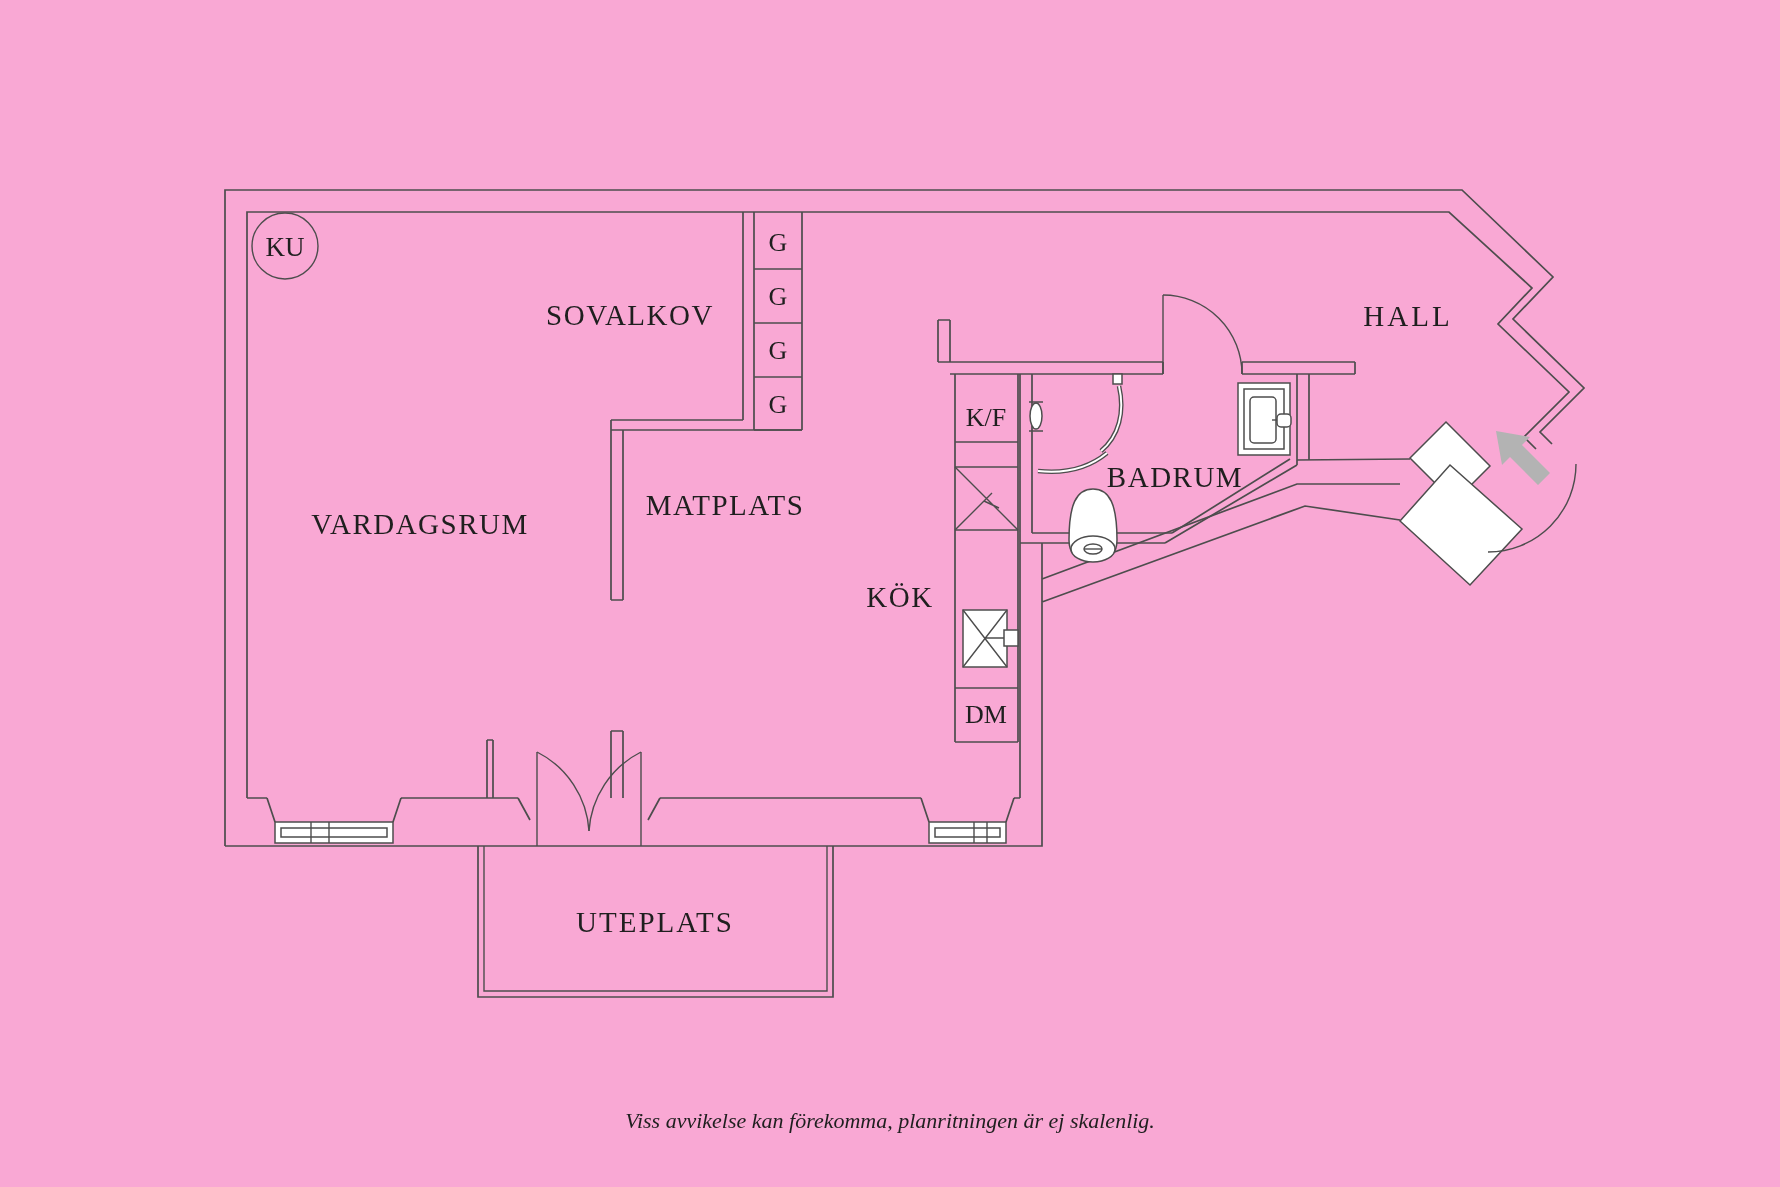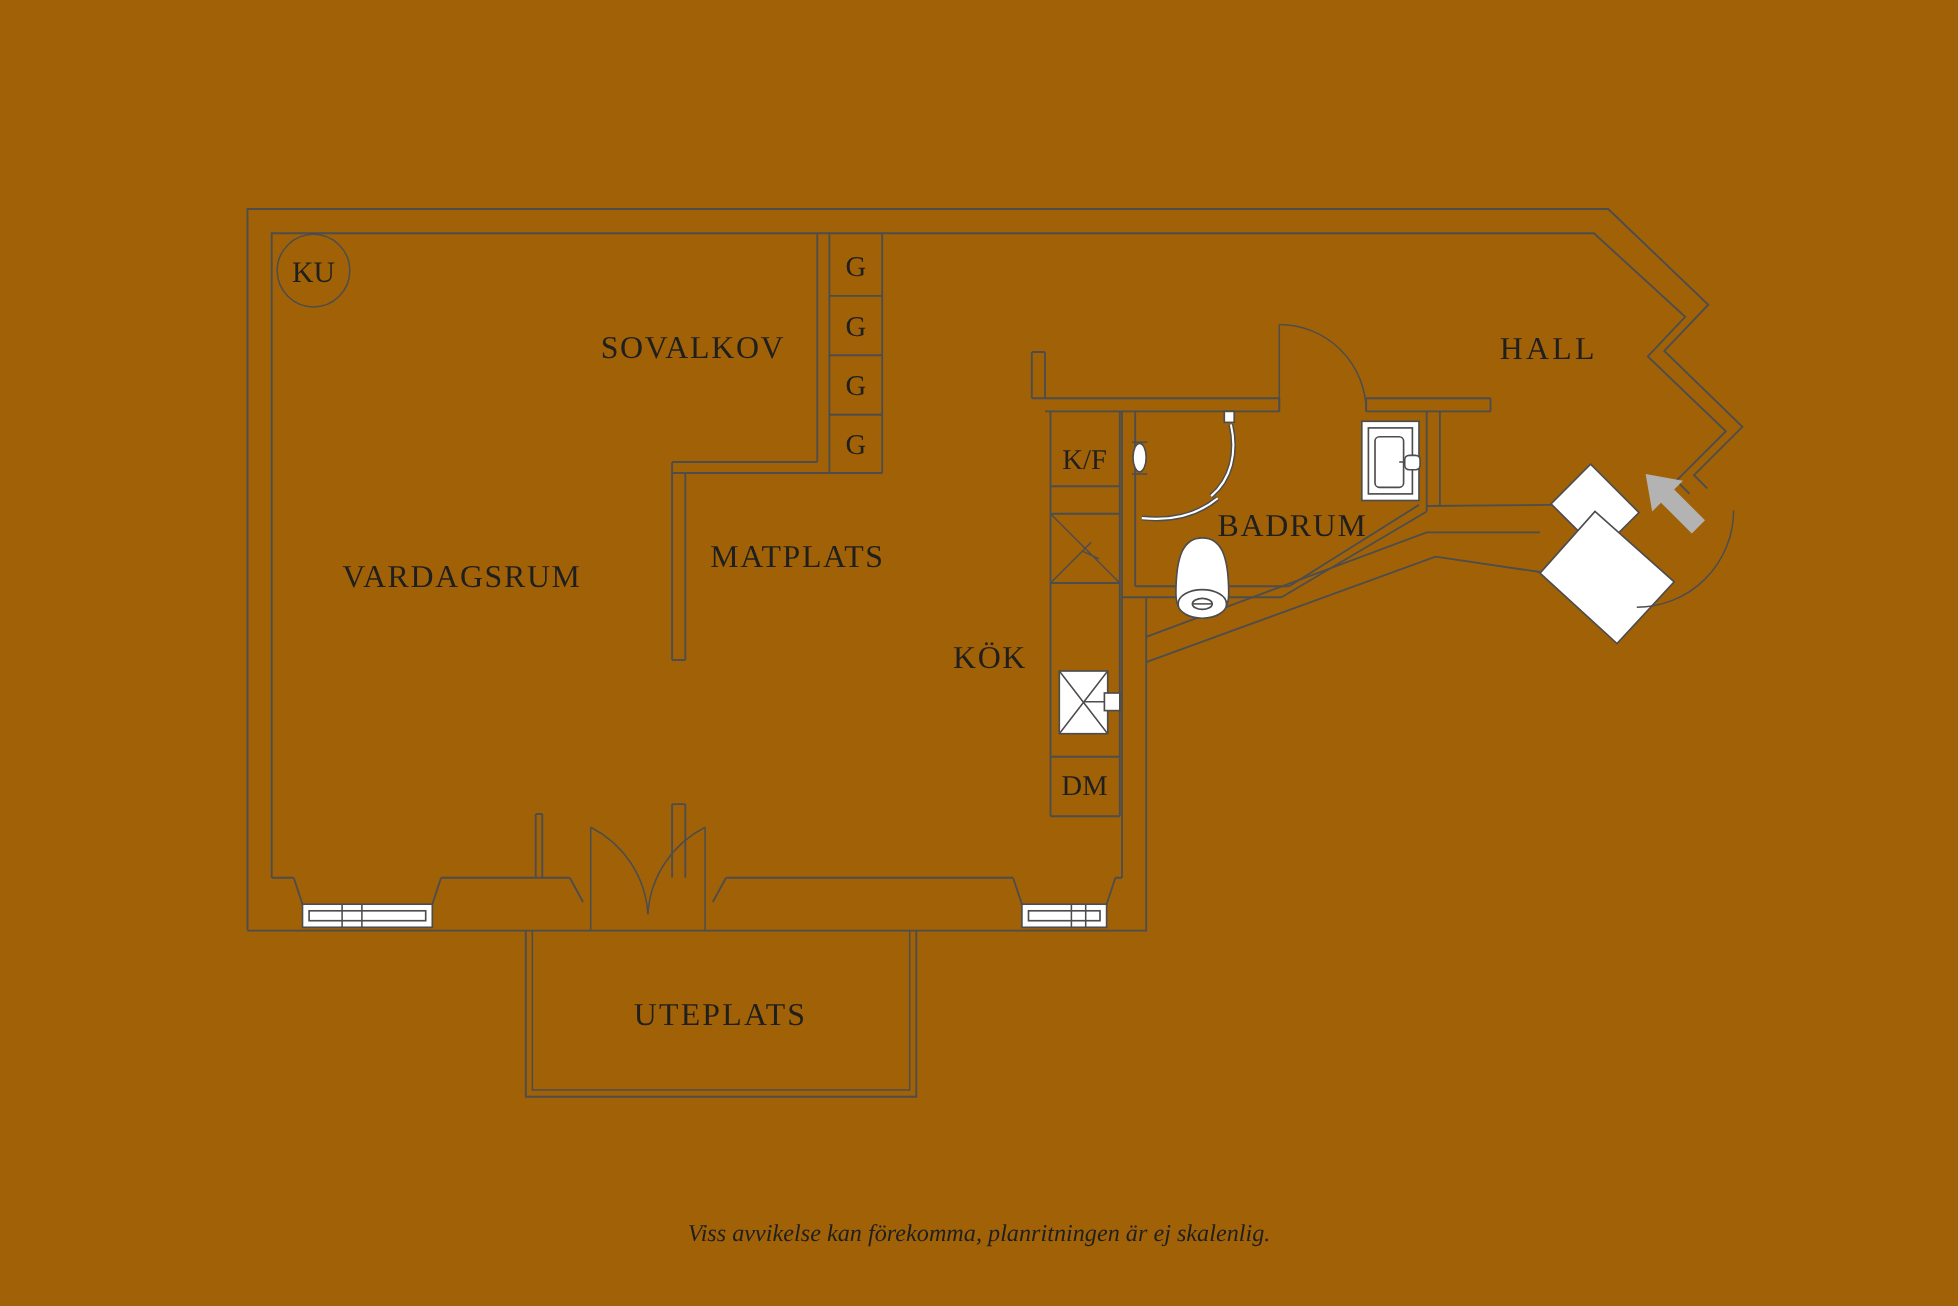--- a/index.html
+++ b/index.html
@@ -1,16 +1,16 @@
 <!DOCTYPE html>
 <html><head>
 <meta charset="utf-8">
 <style>
   html,body{margin:0;padding:0;background:#ffffff;}
-  .page{position:relative;width:1780px;height:1187px;background:#a16207;overflow:hidden;
+  .page{position:relative;width:1780px;height:1187px;background:#f9a8d4;overflow:hidden;
         font-family:"Liberation Serif","DejaVu Serif",serif;}
   svg{display:block}
   svg text{fill:#1f1f1f;}
   .wall{fill:none;stroke:#4d4d4d;stroke-width:1.7;stroke-linecap:butt;stroke-linejoin:miter;}
   .thin{fill:none;stroke:#4d4d4d;stroke-width:1.4;}
   .fixture{fill:#ffffff;stroke:#4d4d4d;stroke-width:1.5;}
   .hose{fill:none;stroke:#4d4d4d;stroke-width:4.6;}
   .hosein{fill:none;stroke:#ffffff;stroke-width:1.9;}
   .arrow{stroke:none;}
 </style>

